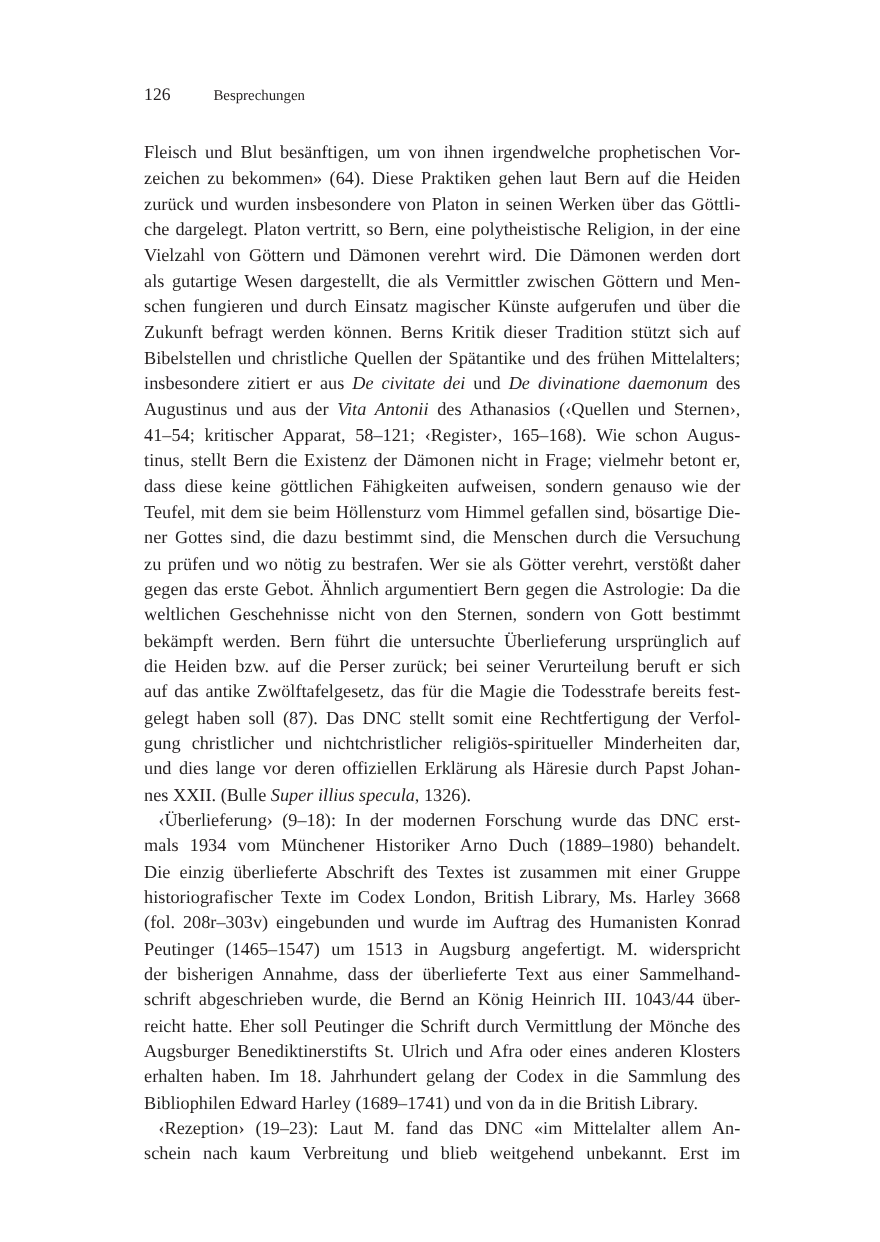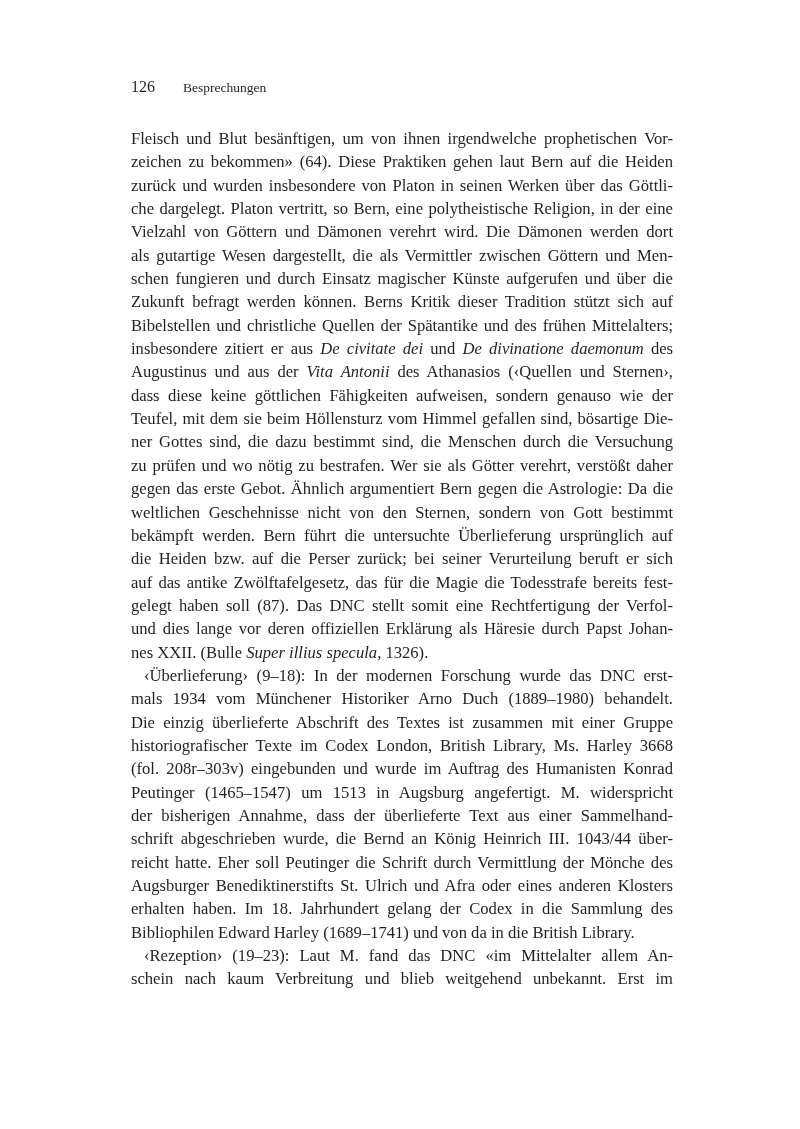--- a/index.html
+++ b/index.html
@@ -24,20 +24,21 @@
   .running-head {
     position: absolute;
     top: 77px;
     left: 0;
     font-size: 15.5px;
     line-height: 20px;
     white-space: nowrap;
   }
   .running-head .page-num {
     font-size: 16px;
+    margin-right: 11px;
   }
   .running-head .section {
     font-size: 13.5px;
     margin-left: 28px;
   }
   .body-text {
     position: absolute;
     top: 127px;
     left: 0;
     width: 542px;
@@ -102,20 +103,26 @@
     <div class="line">
         <span class="j">Bibelstellen und christliche Quellen der Spätantike und des frühen Mittelalters;</span>
       </div>
     <div class="line">
         <span class="j"><span>insbesondere zitiert er aus </span><i>De civitate dei</i><span> und </span><i>De divinatione daemonum</i><span> des</span></span>
       </div>
     <div class="line">
         <span class="j"><span>Augustinus und aus der </span><i>Vita Antonii</i><span> des Athanasios (‹Quellen und Sternen›,</span></span>
       </div>
     <div class="line">
+        <span class="j">41–54; kritischer Apparat, 58–121; ‹Register›, 165–168). Wie schon Augus-</span>
+      </div>
+    <div class="line">
+        <span class="j">tinus, stellt Bern die Existenz der Dämonen nicht in Frage; vielmehr betont er,</span>
+      </div>
+    <div class="line">
         <span class="j">dass diese keine göttlichen Fähigkeiten aufweisen, sondern genauso wie der</span>
       </div>
     <div class="line">
         <span class="j">Teufel, mit dem sie beim Höllensturz vom Himmel gefallen sind, bösartige Die-</span>
       </div>
     <div class="line">
         <span class="j">ner Gottes sind, die dazu bestimmt sind, die Menschen durch die Versuchung</span>
       </div>
     <div class="line">
         <span class="j">zu prüfen und wo nötig zu bestrafen. Wer sie als Götter verehrt, verstößt daher</span>
@@ -130,20 +137,23 @@
         <span class="j">bekämpft werden. Bern führt die untersuchte Überlieferung ursprünglich auf</span>
       </div>
     <div class="line">
         <span class="j">die Heiden bzw. auf die Perser zurück; bei seiner Verurteilung beruft er sich</span>
       </div>
     <div class="line">
         <span class="j">auf das antike Zwölftafelgesetz, das für die Magie die Todesstrafe bereits fest-</span>
       </div>
     <div class="line">
         <span class="j">gelegt haben soll (87). Das DNC stellt somit eine Rechtfertigung der Verfol-</span>
+      </div>
+    <div class="line">
+        <span class="j">gung christlicher und nichtchristlicher religiös-spiritueller Minderheiten dar,</span>
       </div>
     <div class="line">
         <span class="j">und dies lange vor deren offiziellen Erklärung als Häresie durch Papst Johan-</span>
       </div>
     <div class="line last">
         <span class="j"><span>nes XXII. (Bulle </span><i>Super illius specula</i><span>, 1326).</span></span>
       </div>
 
     <div class="line indent">
         <span class="j">‹Überlieferung› (9–18): In der modernen Forschung wurde das DNC erst-</span>

